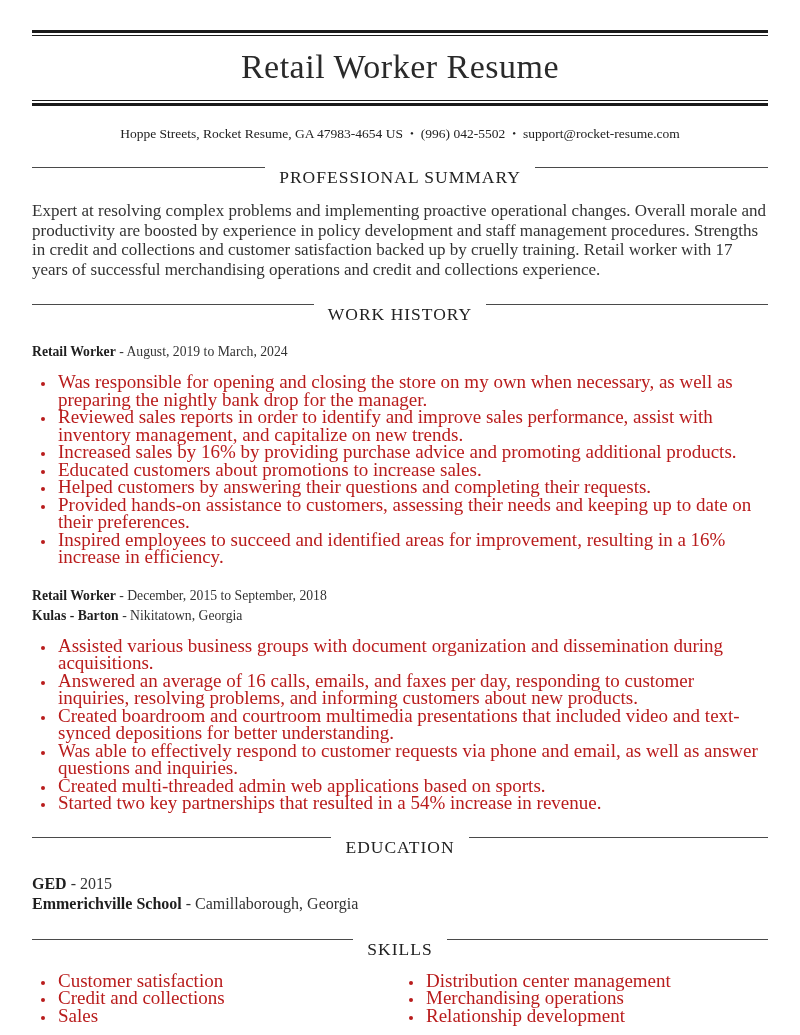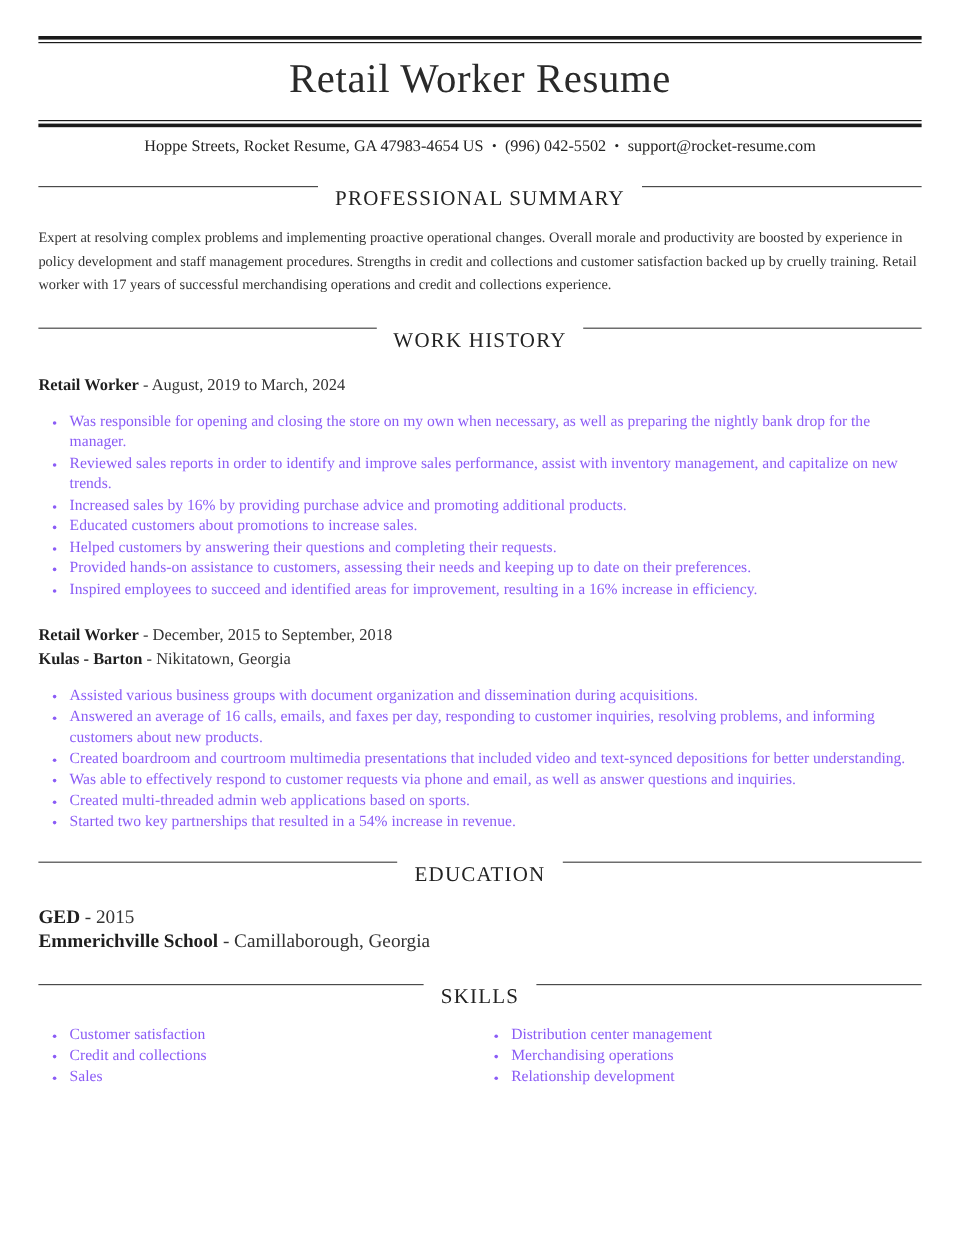--- a/index.html
+++ b/index.html
@@ -38,21 +38,21 @@
     margin: 11px 0 13px 0;
     text-align: center;
     font-size: 34px;
     font-weight: 400;
     color: #2a2a2a;
     line-height: 40px;
     letter-spacing: 0.5px;
   }
 
   .contact-line {
-    margin-top: 8px;
+    margin-top: 20px;
     text-align: center;
     font-size: 13.5px;
     color: #222222;
   }
   .contact-sep {
     display: inline-block;
     margin: 0 7px;
     font-size: 11px;
     vertical-align: 1px;
     color: #222222;
@@ -72,44 +72,44 @@
   .section-heading .heading-text {
     padding: 0 14px;
     font-size: 17.5px;
     letter-spacing: 1px;
     color: #222222;
     white-space: nowrap;
   }
 
   .summary-text {
     margin: 13px 0 0 0;
-    font-size: 12px;
+    font-size: 17px;
     line-height: 19.5px;
     color: #333333;
   }
 
   .job { margin-top: 17px; }
   .job + .job { margin-top: 20px; }
   .job-line {
     margin: 0;
     font-size: 13.7px;
     line-height: 20px;
     color: #333333;
   }
   .job-line strong, .edu-line strong { color: #1f1f1f; }
 
   ul.bullets {
     margin: 11px 0 0 0;
     padding-left: 24px;
     list-style: disc;
   }
   ul.bullets li {
-    font-size: 13px;
+    font-size: 19px;
     line-height: 17.5px;
-    color: #8b5cf6;
+    color: #b91c1c;
     padding-left: 2px;
   }
   ul.bullets li::marker { font-size: 0.75em; }
 
   .edu-block { margin-top: 16px; }
   .edu-line {
     margin: 0;
     font-size: 16px;
     line-height: 20px;
     color: #333333;

